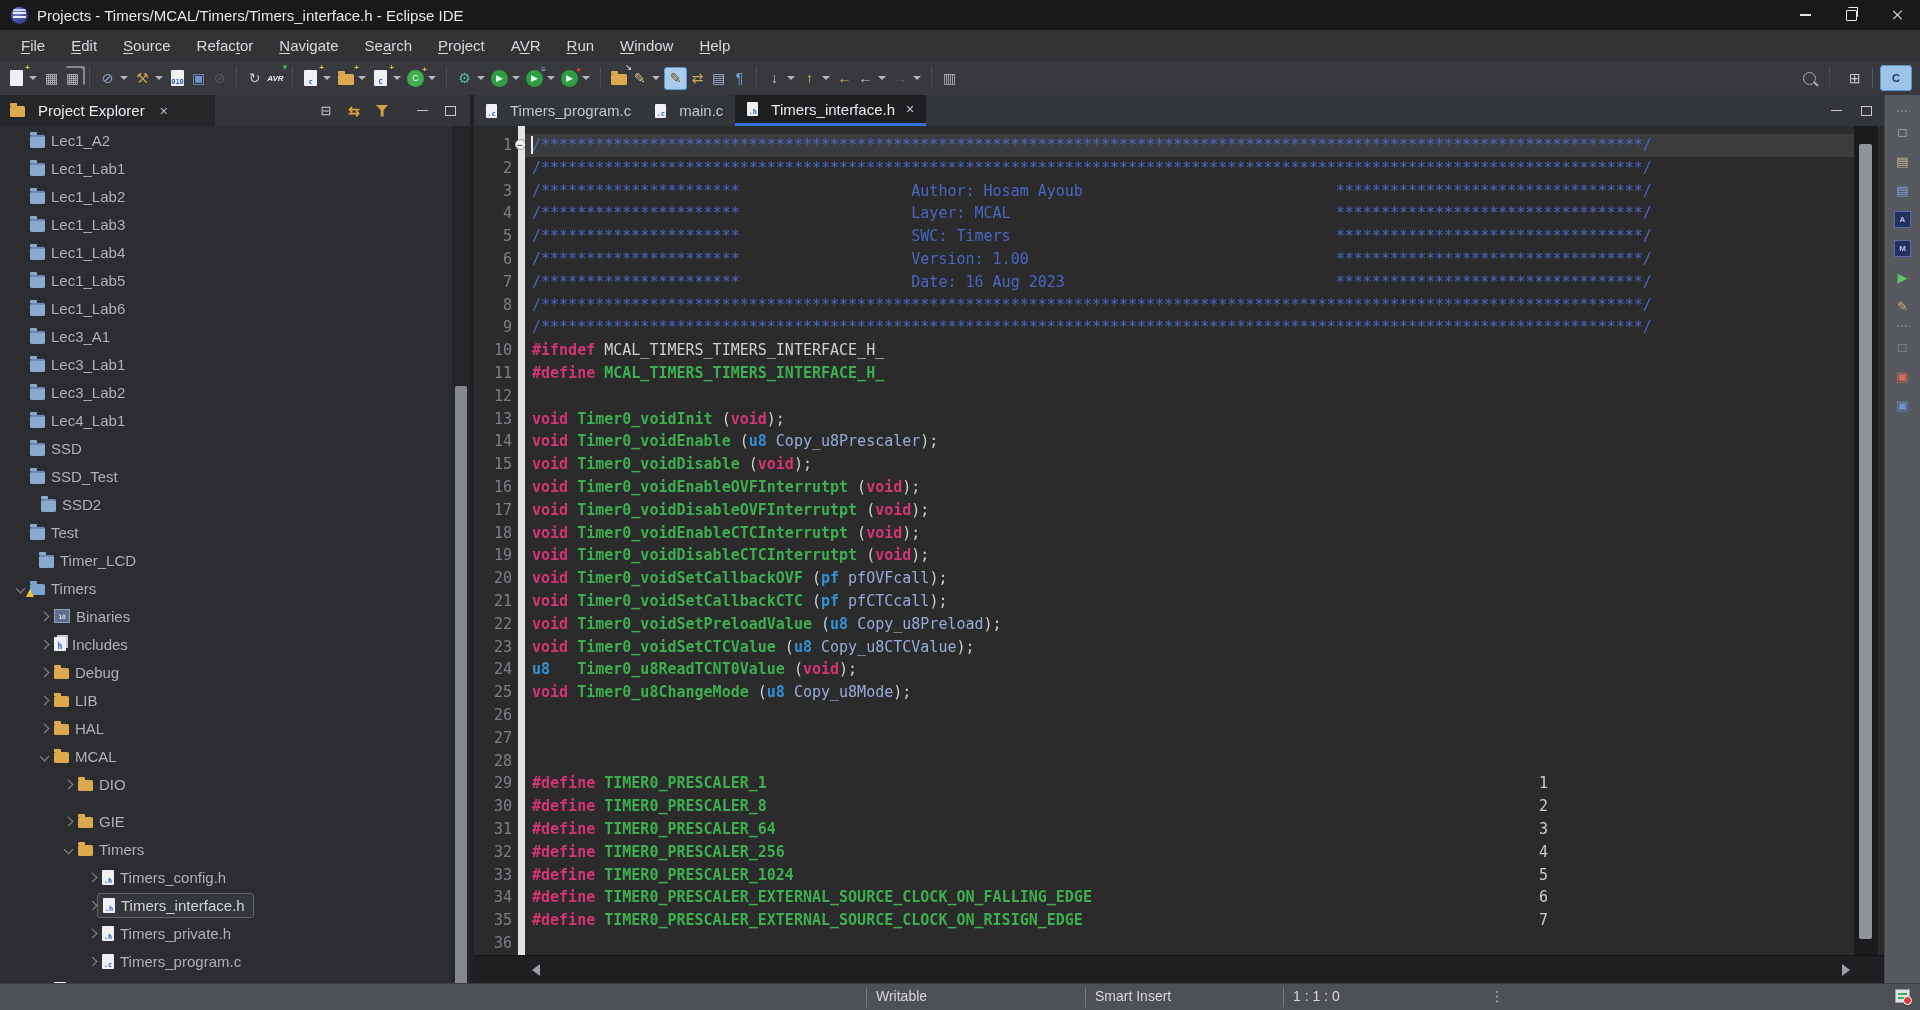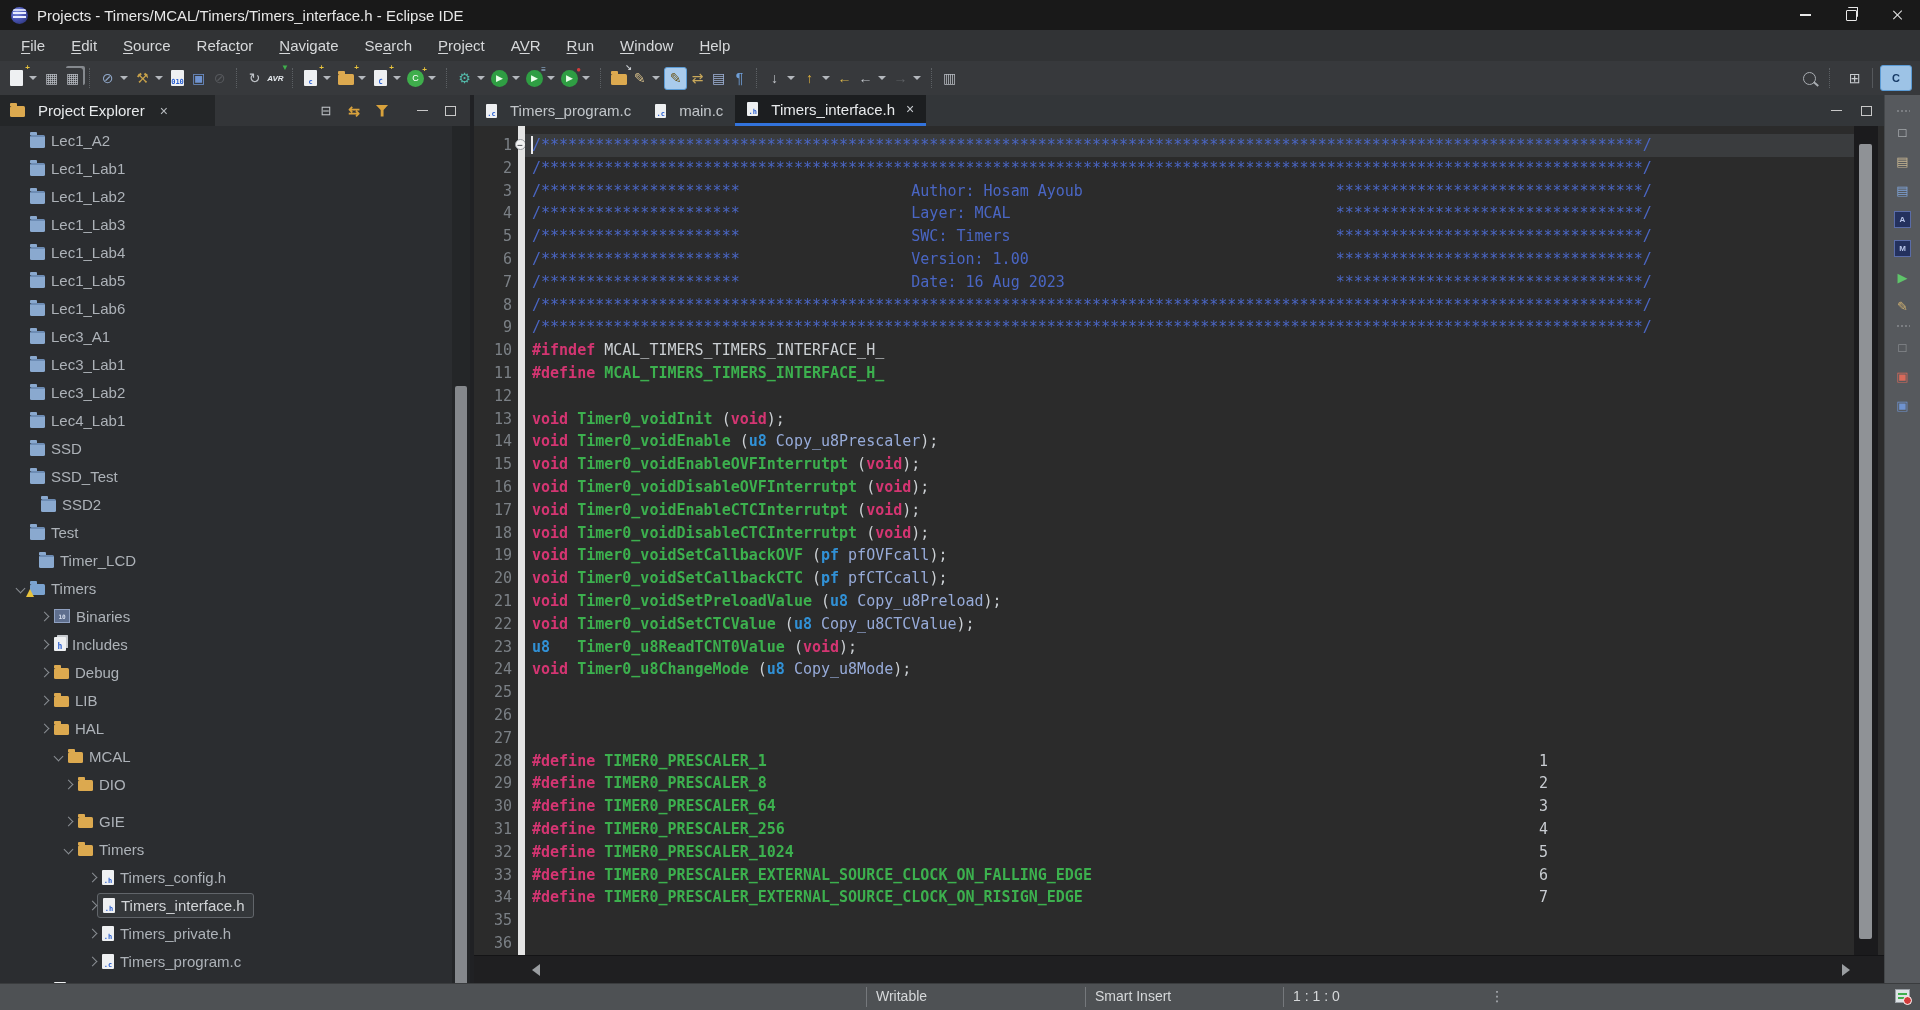--- a/index.html
+++ b/index.html
@@ -426,21 +426,21 @@
         <div class="ticon i-folder-yellow"></div>
         <span>LIB</span>
       </div>
       <div class="trow" style="padding-left: 34px;">
         <div class="chevbox">
           <div class="chev r"></div>
         </div>
         <div class="ticon i-folder-yellow"></div>
         <span>HAL</span>
       </div>
-      <div class="trow" style="padding-left: 48px;">
+      <div class="trow" style="padding-left: 34px;">
         <div class="chevbox">
           <div class="chev d"></div>
         </div>
         <div class="ticon i-folder-yellow"></div>
         <span>MCAL</span>
       </div>
       <div class="trow" style="padding-left: 58px;">
         <div class="chevbox">
           <div class="chev r"></div>
         </div>
@@ -579,20 +579,21 @@
       <div class="crow"><span class="tk-c">/**********************                   SWC: Timers                                    **********************************/</span></div>
       <div class="crow"><span class="tk-c">/**********************                   Version: 1.00                                  **********************************/</span></div>
       <div class="crow"><span class="tk-c">/**********************                   Date: 16 Aug 2023                              **********************************/</span></div>
       <div class="crow"><span class="tk-c">/**************************************************************************************************************************/</span></div>
       <div class="crow"><span class="tk-c">/**************************************************************************************************************************/</span></div>
       <div class="crow"><span class="tk-p">#ifndef</span><span class="tk-w"> MCAL_TIMERS_TIMERS_INTERFACE_H_</span></div>
       <div class="crow"><span class="tk-p">#define</span><span class="tk-w"> </span><span class="tk-g">MCAL_TIMERS_TIMERS_INTERFACE_H_</span></div>
       <div class="crow"></div>
       <div class="crow"><span class="tk-k">void</span><span class="tk-w"> </span><span class="tk-f">Timer0_voidInit</span><span class="tk-w"> (</span><span class="tk-k">void</span><span class="tk-w">);</span></div>
       <div class="crow"><span class="tk-k">void</span><span class="tk-w"> </span><span class="tk-f">Timer0_voidEnable</span><span class="tk-w"> (</span><span class="tk-t">u8</span><span class="tk-w"> </span><span class="tk-a">Copy_u8Prescaler</span><span class="tk-w">);</span></div>
+      <div class="crow"><span class="tk-k">void</span><span class="tk-w"> </span><span class="tk-f">Timer0_voidDisable</span><span class="tk-w"> (</span><span class="tk-k">void</span><span class="tk-w">);</span></div>
       <div class="crow"><span class="tk-k">void</span><span class="tk-w"> </span><span class="tk-f">Timer0_voidEnableOVFInterrutpt</span><span class="tk-w"> (</span><span class="tk-k">void</span><span class="tk-w">);</span></div>
       <div class="crow"><span class="tk-k">void</span><span class="tk-w"> </span><span class="tk-f">Timer0_voidDisableOVFInterrutpt</span><span class="tk-w"> (</span><span class="tk-k">void</span><span class="tk-w">);</span></div>
       <div class="crow"><span class="tk-k">void</span><span class="tk-w"> </span><span class="tk-f">Timer0_voidEnableCTCInterrutpt</span><span class="tk-w"> (</span><span class="tk-k">void</span><span class="tk-w">);</span></div>
       <div class="crow"><span class="tk-k">void</span><span class="tk-w"> </span><span class="tk-f">Timer0_voidDisableCTCInterrutpt</span><span class="tk-w"> (</span><span class="tk-k">void</span><span class="tk-w">);</span></div>
       <div class="crow"><span class="tk-k">void</span><span class="tk-w"> </span><span class="tk-f">Timer0_voidSetCallbackOVF</span><span class="tk-w"> (</span><span class="tk-t">pf</span><span class="tk-w"> </span><span class="tk-a">pfOVFcall</span><span class="tk-w">);</span></div>
       <div class="crow"><span class="tk-k">void</span><span class="tk-w"> </span><span class="tk-f">Timer0_voidSetCallbackCTC</span><span class="tk-w"> (</span><span class="tk-t">pf</span><span class="tk-w"> </span><span class="tk-a">pfCTCcall</span><span class="tk-w">);</span></div>
       <div class="crow"><span class="tk-k">void</span><span class="tk-w"> </span><span class="tk-f">Timer0_voidSetPreloadValue</span><span class="tk-w"> (</span><span class="tk-t">u8</span><span class="tk-w"> </span><span class="tk-a">Copy_u8Preload</span><span class="tk-w">);</span></div>
       <div class="crow"><span class="tk-k">void</span><span class="tk-w"> </span><span class="tk-f">Timer0_voidSetCTCValue</span><span class="tk-w"> (</span><span class="tk-t">u8</span><span class="tk-w"> </span><span class="tk-a">Copy_u8CTCValue</span><span class="tk-w">);</span></div>
       <div class="crow"><span class="tk-t">u8</span><span class="tk-w">   </span><span class="tk-f">Timer0_u8ReadTCNT0Value</span><span class="tk-w"> (</span><span class="tk-k">void</span><span class="tk-w">);</span></div>
       <div class="crow"><span class="tk-k">void</span><span class="tk-w"> </span><span class="tk-f">Timer0_u8ChangeMode</span><span class="tk-w"> (</span><span class="tk-t">u8</span><span class="tk-w"> </span><span class="tk-a">Copy_u8Mode</span><span class="tk-w">);</span></div>

